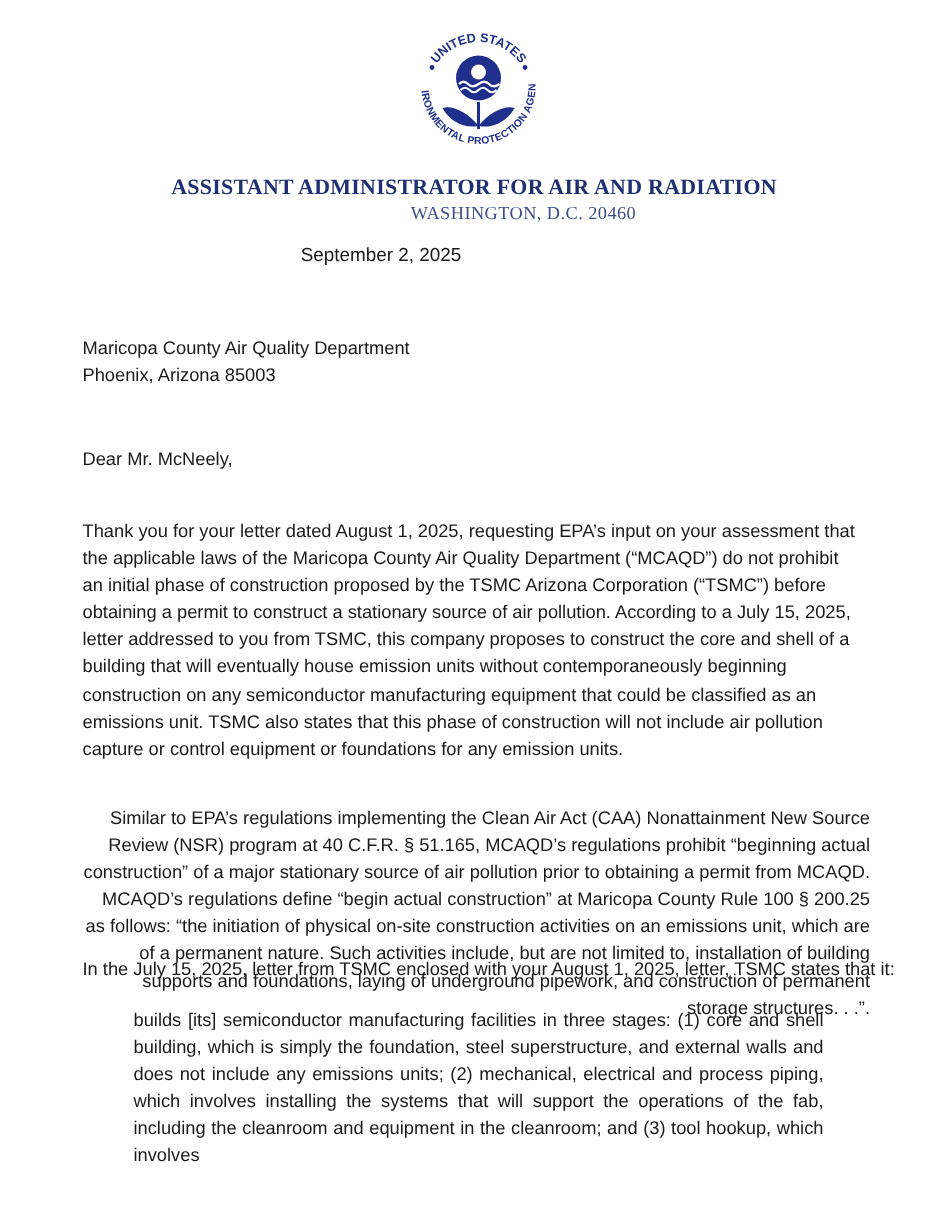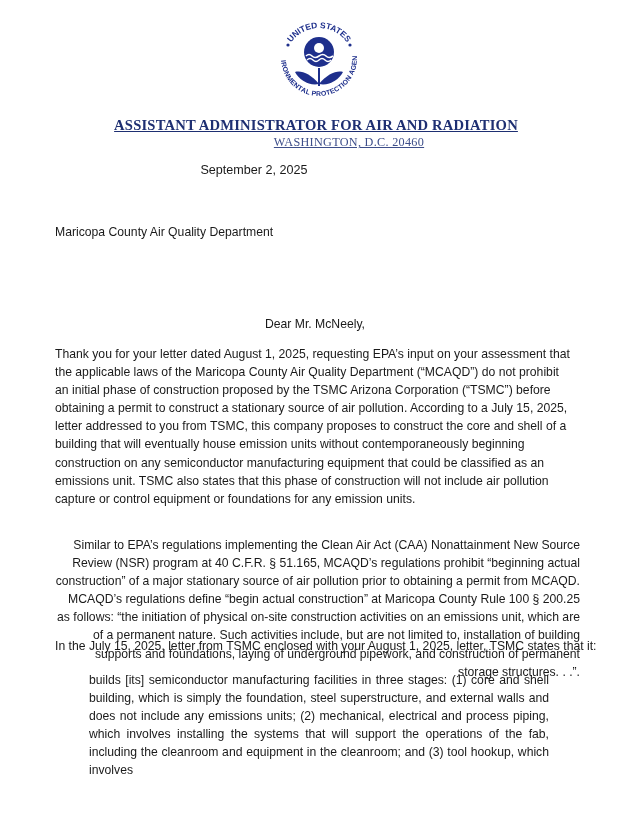--- a/index.html
+++ b/index.html
@@ -1,28 +1,28 @@
 <!DOCTYPE html>
 <html><head>
 <meta charset="utf-8">
 <style>
   html, body { margin: 0; padding: 0; background: #ffffff; }
   body { width: 632px; height: 815px; position: relative; overflow: hidden;
          font-family: "Liberation Sans", "DejaVu Sans", sans-serif; color: #1a1a1a; }
   .seal { position: absolute; left: 271px; top: 12px; width: 96px; height: 96px; }
-  .org { position: absolute; left: 0; width: 632px; text-align: center; text-decoration: underline; }
+  .org { position: absolute; left: 0; width: 632px; text-align: center; }
   .org-title { top: 117px; font-family: "Liberation Serif", serif; font-weight: bold;
                font-size: 14.6px; color: #1e2f72; letter-spacing: 0.2px; }
   .org-addr { top: 135px; font-family: "Liberation Serif", serif; font-size: 12.2px;
               color: #3d4e8a; letter-spacing: 0.3px; margin-left: 33px; }
   .date { position: absolute; top: 163px; left: 0; width: 508px; text-align: center; font-size: 12.6px; }
   .text { position: absolute; left: 55px; width: 520px; font-size: 12.2px; line-height: 18.1px; }
   .addr { top: 223px; }
   .addr div { white-space: nowrap; }
-  .salutation { top: 315px; text-align: center; }
+  .salutation { top: 297px; }
   .p1 { top: 345px; width: 520px; }
   .p2 { top: 536px; width: 525px; text-align: right; }
   .p3 { top: 637px; width: 520px; white-space: nowrap; }
   .quote { position: absolute; left: 89px; top: 671px; width: 460px; font-size: 12.2px;
            line-height: 18.1px; text-align: justify; }
 </style>
 </head>
 <body>
 
 <svg class="seal" viewBox="0 0 96 96">
@@ -47,20 +47,21 @@
   <path d="M 48 72 C 56 62, 66 58, 72 60 C 68 68, 58 74, 48 72 Z" fill="#1e2f8c"></path>
 </svg>
 
 <div class="org org-title">ASSISTANT ADMINISTRATOR FOR AIR AND RADIATION</div>
 <div class="org org-addr">WASHINGTON, D.C. 20460</div>
 
 <div class="date">September 2, 2025</div>
 
 <div class="text addr">
   <div>Maricopa County Air Quality Department</div>
+  <div>Phoenix, Arizona 85003</div>
 </div>
 
 <div class="text salutation">Dear Mr. McNeely,</div>
 
 <div class="text p1">Thank you for your letter dated August 1, 2025, requesting EPA’s input on your assessment that the applicable laws of the Maricopa County Air Quality Department (“MCAQD”) do not prohibit an initial phase of construction proposed by the TSMC Arizona Corporation (“TSMC”) before obtaining a permit to construct a stationary source of air pollution. According to a July 15, 2025, letter addressed to you from TSMC, this company proposes to construct the core and shell of a building that will eventually house emission units without contemporaneously beginning construction on any semiconductor manufacturing equipment that could be classified as an emissions unit. TSMC also states that this phase of construction will not include air pollution capture or control equipment or foundations for any emission units.</div>
 <div class="text p2">Similar to EPA’s regulations implementing the Clean Air Act (CAA) Nonattainment New Source Review (NSR) program at 40 C.F.R. § 51.165, MCAQD’s regulations prohibit “beginning actual construction” of a major stationary source of air pollution prior to obtaining a permit from MCAQD. MCAQD’s regulations define “begin actual construction” at Maricopa County Rule 100 § 200.25 as follows: “the initiation of physical on-site construction activities on an emissions unit, which are of a permanent nature. Such activities include, but are not limited to, installation of building supports and foundations, laying of underground pipework, and construction of permanent storage structures. . .”.</div>
 <div class="text p3">In the July 15, 2025, letter from TSMC enclosed with your August 1, 2025, letter, TSMC states that it:</div>
 <div class="quote">builds [its] semiconductor manufacturing facilities in three stages: (1) core and shell building, which is simply the foundation, steel superstructure, and external walls and does not include any emissions units; (2) mechanical, electrical and process piping, which involves installing the systems that will support the operations of the fab, including the cleanroom and equipment in the cleanroom; and (3) tool hookup, which involves</div>
 
 </body></html>

